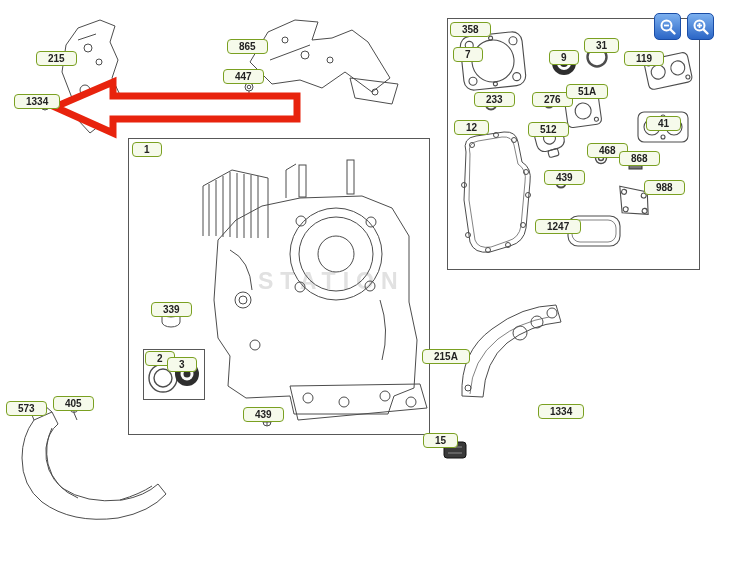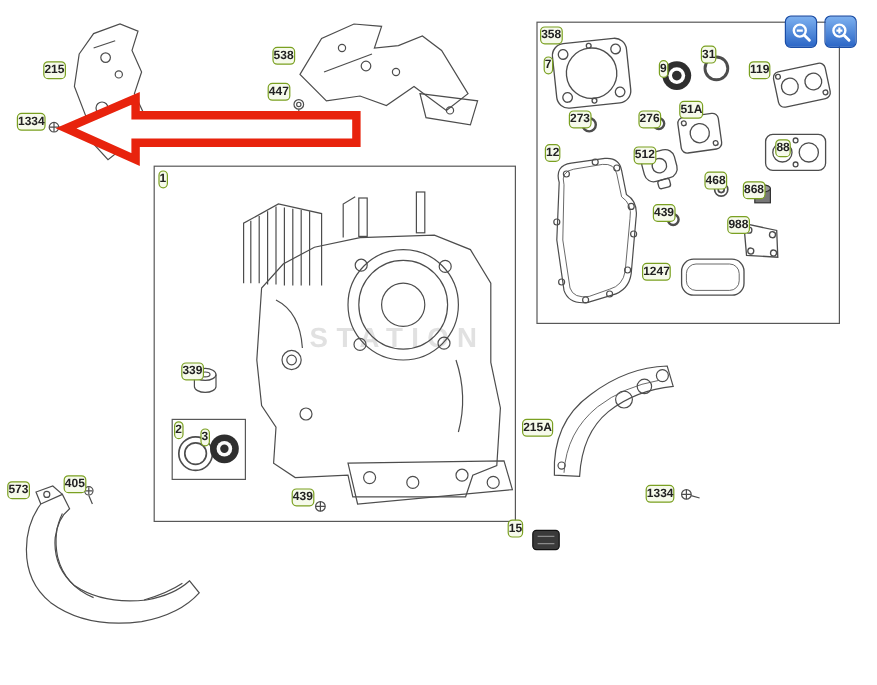--- a/index.html
+++ b/index.html
@@ -5,21 +5,21 @@
   *{box-sizing:border-box;margin:0;padding:0}
   html,body{background:#ffffff}
   body{font-family:"Liberation Sans", sans-serif;}
   .canvas{position:relative;width:731px;height:571px;background:#ffffff;overflow:hidden}
   .watermark{position:absolute;left:258px;top:268px;z-index:5;font-size:23px;font-weight:bold;
              letter-spacing:7px;color:#e1e1e1;user-select:none}
   .box{position:absolute;border:1px solid #585858;z-index:8}
   .svglayer{position:absolute;left:0;top:0;z-index:20;pointer-events:none}
   .plabel{position:absolute;z-index:30;font-size:10px;font-weight:bold;color:#222222;
           background:#f6faeb;border:1px solid #7aa021;border-radius:4px;
-          padding:1px 0;line-height:11px;white-space:nowrap;cursor:pointer}
+          padding:1px 11px;line-height:11px;white-space:nowrap;cursor:pointer}
   .zoombtn{position:absolute;top:13px;width:27px;height:27px;border-radius:5px;
            border:1px solid #1a4da6;background:linear-gradient(#7cb0ef,#2b66c6);
            display:flex;align-items:center;justify-content:center;z-index:40;cursor:pointer;padding:0}
   .zoombtn svg{display:block}
 </style>
 </head>
 <body>
 
 <div class="canvas">
 
@@ -233,45 +233,45 @@
       <path d="M120,500 Q140,494 152,486"></path>
     </g>
 
     <g stroke="#4d4d4d" fill="none" stroke-width="1">
       <circle cx="74" cy="409" r="3.5"></circle>
       <path d="M71,409 H77 M74,406 V412 M74,413 l3,7"></path>
     </g>
   </svg>
 
   <div class="plabel" style="left:36px;top:51px">215</div>
-  <div class="plabel" style="left:227px;top:39px">538</div>
+  <div class="plabel" style="left:227px;top:39px">865</div>
   <div class="plabel" style="left:223px;top:69px">447</div>
   <div class="plabel" style="left:14px;top:94px">1334</div>
   <div class="plabel" style="left:132px;top:142px">1</div>
   <div class="plabel" style="left:450px;top:22px">358</div>
   <div class="plabel" style="left:453px;top:47px">7</div>
   <div class="plabel" style="left:549px;top:50px">9</div>
   <div class="plabel" style="left:584px;top:38px">31</div>
   <div class="plabel" style="left:624px;top:51px">119</div>
-  <div class="plabel" style="left:474px;top:92px">273</div>
+  <div class="plabel" style="left:474px;top:92px">233</div>
   <div class="plabel" style="left:532px;top:92px">276</div>
   <div class="plabel" style="left:566px;top:84px">51A</div>
-  <div class="plabel" style="left:646px;top:116px">88</div>
+  <div class="plabel" style="left:646px;top:116px">41</div>
   <div class="plabel" style="left:454px;top:120px">12</div>
   <div class="plabel" style="left:528px;top:122px">512</div>
   <div class="plabel" style="left:587px;top:143px">468</div>
   <div class="plabel" style="left:619px;top:151px">868</div>
   <div class="plabel" style="left:544px;top:170px">439</div>
-  <div class="plabel" style="left:606px;top:180px">988</div>
+  <div class="plabel" style="left:644px;top:180px">988</div>
   <div class="plabel" style="left:535px;top:219px">1247</div>
   <div class="plabel" style="left:151px;top:302px">339</div>
   <div class="plabel" style="left:145px;top:351px">2</div>
   <div class="plabel" style="left:167px;top:357px">3</div>
   <div class="plabel" style="left:243px;top:407px">439</div>
-  <div class="plabel" style="left:435px;top:349px">215A</div>
+  <div class="plabel" style="left:422px;top:349px">215A</div>
   <div class="plabel" style="left:538px;top:404px">1334</div>
   <div class="plabel" style="left:6px;top:401px">573</div>
   <div class="plabel" style="left:53px;top:396px">405</div>
   <div class="plabel" style="left:423px;top:433px">15</div>
 
   <button class="zoombtn" style="left:654px">
     <span>
       <svg width="18" height="18" viewBox="0 0 18 18">
         <circle cx="7.5" cy="7.5" r="5" fill="none" stroke="#ffffff" stroke-width="2"></circle>
         <line x1="11.5" y1="11.5" x2="15.5" y2="15.5" stroke="#ffffff" stroke-width="2.4" stroke-linecap="round"></line>

